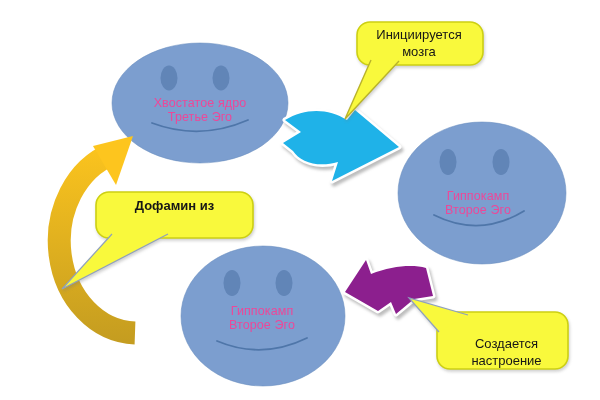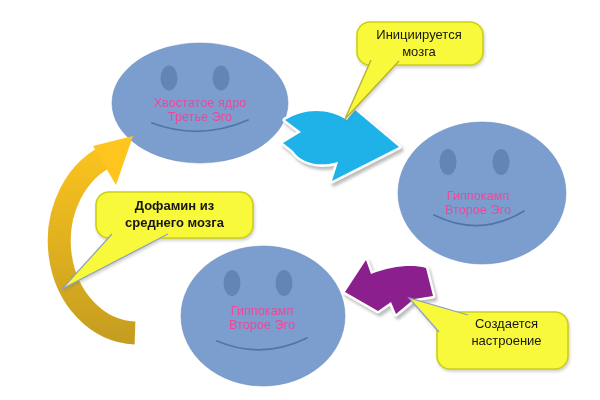--- a/index.html
+++ b/index.html
@@ -96,20 +96,19 @@
     <div>Гиппокамп</div>
     <div>Второе Эго</div>
   </div>
 
   <div class="callout-label" style="left:357px;top:27px;width:124px;">
     <div>Инициируется</div>
     <div>мозга</div>
   </div>
   <div class="callout-label" style="left:96px;top:198px;width:157px;font-weight:bold;">
     <div>Дофамин из</div>
-    <div>среднего мозга</div>
   </div>
-  <div class="callout-label" style="left:437px;top:316px;width:139px;">
+  <div class="callout-label" style="left:437px;top:336px;width:139px;">
     <div>Создается</div>
     <div>настроение</div>
   </div>
 
 </div>
 
 </body></html>

